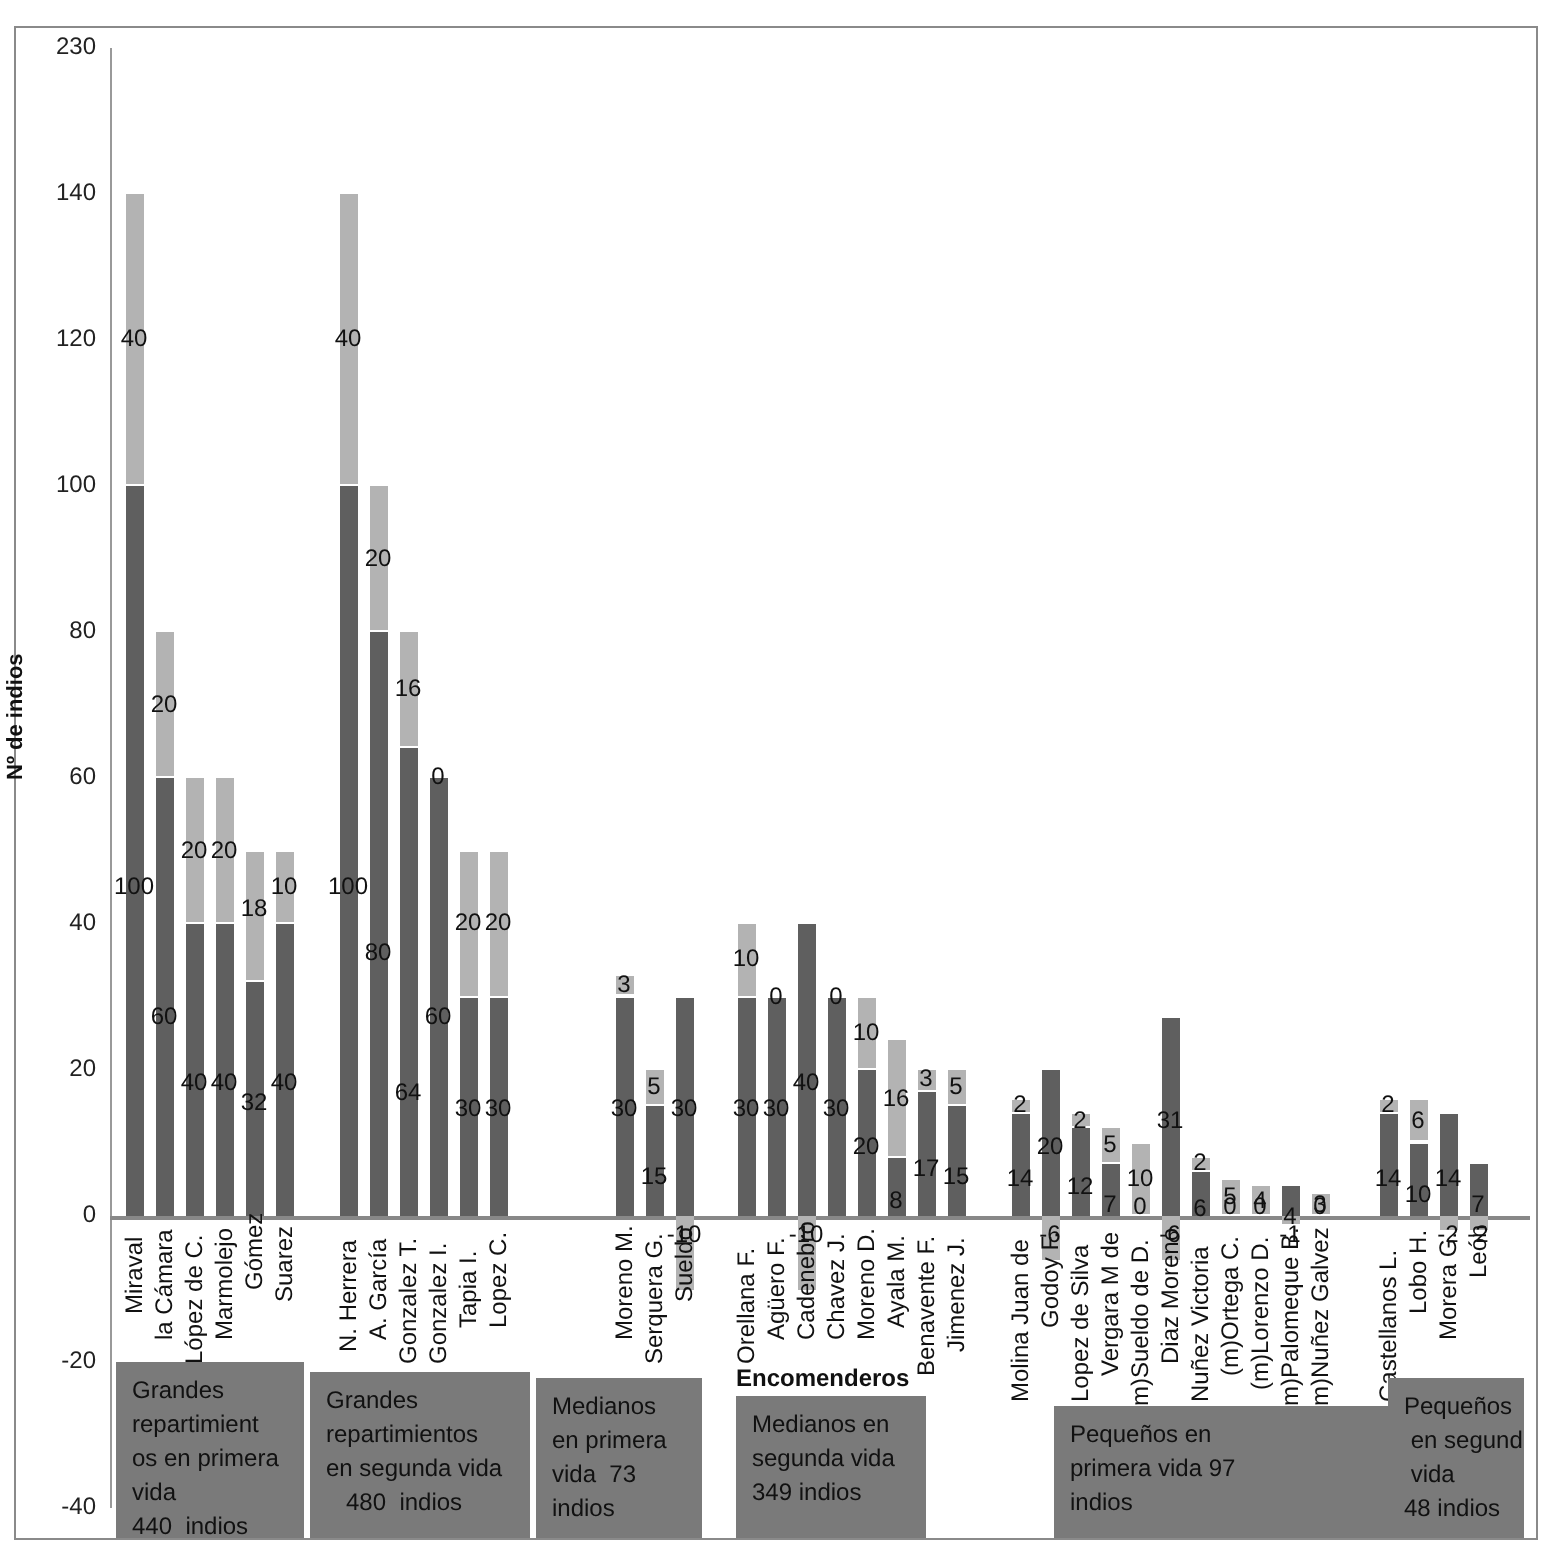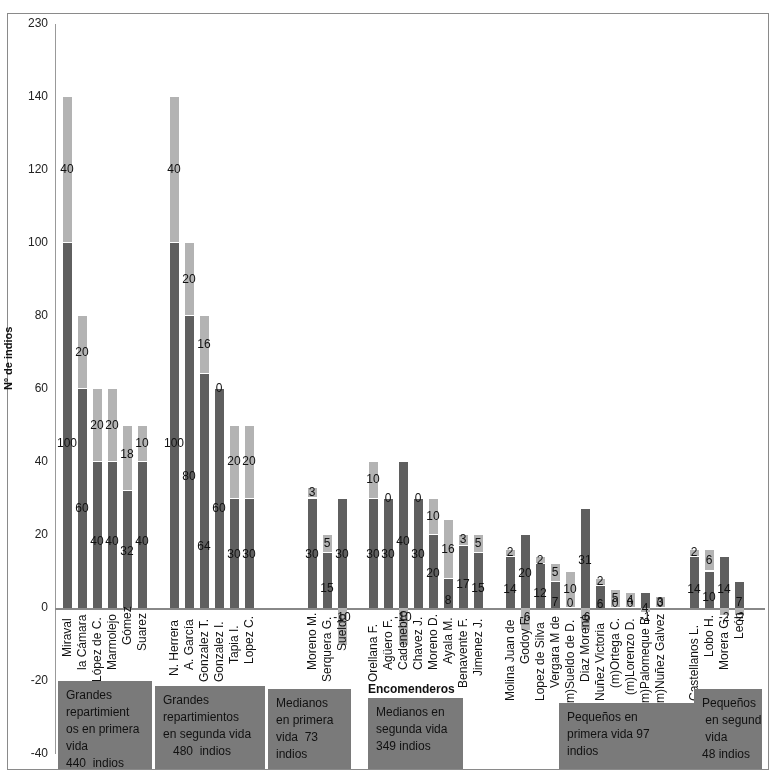--- a/index.html
+++ b/index.html
@@ -290,21 +290,21 @@
       <div style="white-space: pre;">Medianos</div>
       <div style="white-space: pre;">en primera</div>
       <div style="white-space: pre;">vida  73</div>
       <div style="white-space: pre;">indios</div>
     </div>
     <div class="groupbox" style="left: 368px; top: 698px; width: 95px; height: 71px;">
       <div style="white-space: pre;">Medianos en</div>
       <div style="white-space: pre;">segunda vida</div>
       <div style="white-space: pre;">349 indios</div>
     </div>
-    <div class="groupbox" style="left: 527px; top: 703px; width: 180px; height: 66px; margin-left: 32px;">
+    <div class="groupbox" style="left: 527px; top: 703px; width: 180px; height: 66px;">
       <div style="white-space: pre;">Pequeños en</div>
       <div style="white-space: pre;">primera vida 97</div>
       <div style="white-space: pre;">indios</div>
     </div>
     <div class="groupbox" style="left: 694px; top: 689px; width: 68px; height: 80px;">
       <div style="white-space: pre;">Pequeños</div>
       <div style="white-space: pre;"> en segund</div>
       <div style="white-space: pre;"> vida</div>
       <div style="white-space: pre;">48 indios</div>
     </div>

